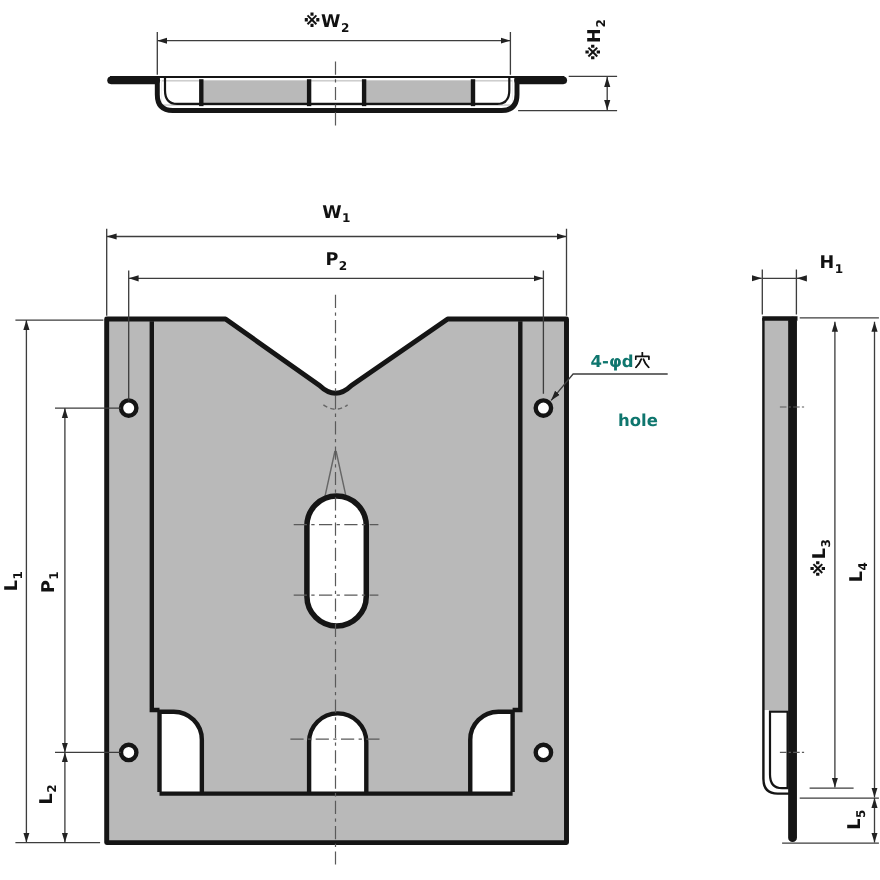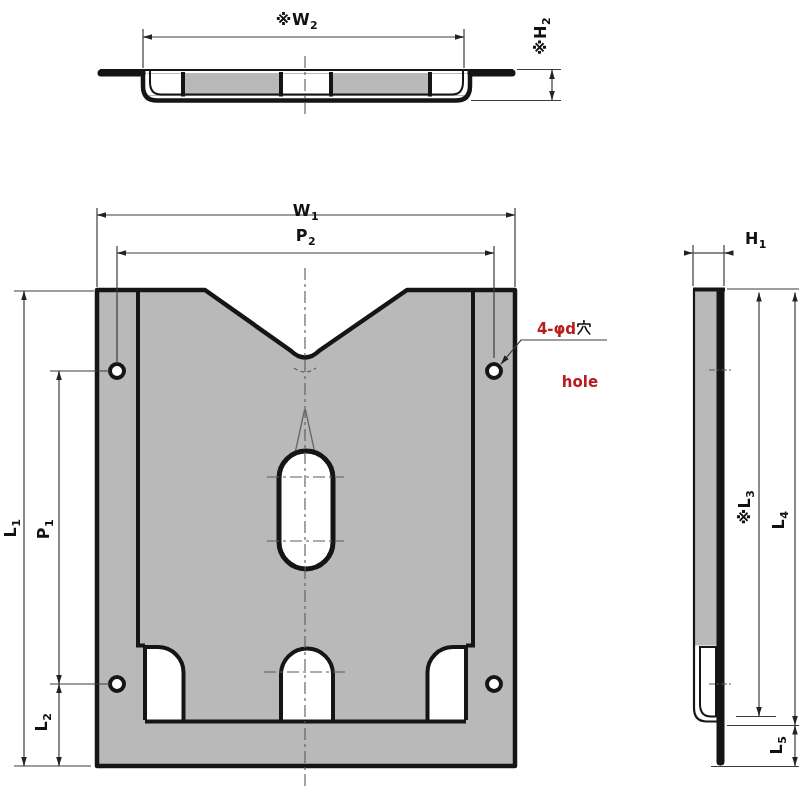--- a/index.html
+++ b/index.html
@@ -7,21 +7,21 @@
   }
   html,body{margin:0;padding:0;background:var(--bg);}
   #canvas{position:relative;width:800px;height:800px;background:var(--bg);overflow:hidden;
           font-family:"DejaVu Sans","Liberation Sans",sans-serif;}
   #drawing{position:absolute;left:0;top:0;}
   .dim-label{position:absolute;transform:translate(-50%,-50%);font-weight:bold;font-size:16px;
              color:#111;white-space:nowrap;letter-spacing:0.5px;}
   .dim-label sub{font-size:11px;font-weight:bold;}
   .rot{transform:translate(-50%,-50%) rotate(-90deg);}
   .callout-line{position:absolute;transform:translate(-50%,-50%);font-weight:bold;font-size:15px;
-                color:#b91c1c;white-space:nowrap;}
+                color:#0f766e;white-space:nowrap;}
   .kanji-ana{display:inline-block;vertical-align:-1px;margin-left:1px;}
 </style>
 </head>
 <body>
 
 <div id="canvas">
 
   <svg id="drawing" width="800" height="800" viewBox="0 0 800 800">
     <defs>
       <marker id="arr" markerUnits="userSpaceOnUse" markerWidth="12" markerHeight="9" refX="9" refY="4.5" orient="auto-start-reverse">
@@ -129,21 +129,21 @@
       <path d="M736,716.5 H776"></path>
       <line x1="795" y1="292.5" x2="795" y2="725" marker-start="url(#arr)" marker-end="url(#arr)"></line>
       <path d="M727,725.5 H799"></path>
       <line x1="795" y1="725.5" x2="795" y2="766" marker-start="url(#arr)" marker-end="url(#arr)"></line>
       <path d="M711,766.5 H799"></path>
     </g>
   </svg>
 
   <div class="dim-label" style="left:297px;top:21px;"><span>※W</span><sub>2</sub></div>
   <div class="dim-label rot" style="left:542px;top:36px;"><span>※H</span><sub>2</sub></div>
-  <div class="dim-label" style="left:306px;top:212px;"><span>W</span><sub>1</sub></div>
+  <div class="dim-label" style="left:306px;top:194px;"><span>W</span><sub>1</sub></div>
   <div class="dim-label" style="left:306px;top:237px;"><span>P</span><sub>2</sub></div>
   <div class="dim-label" style="left:708px;top:240px;margin-left:48px;"><span>H</span><sub>1</sub></div>
   <div class="dim-label rot" style="left:12px;top:528px;"><span>L</span><sub>1</sub></div>
   <div class="dim-label rot" style="left:45px;top:529px;"><span>P</span><sub>1</sub></div>
   <div class="dim-label rot" style="left:43px;top:722px;"><span>L</span><sub>2</sub></div>
   <div class="dim-label rot" style="left:746px;top:507px;"><span>※L</span><sub>3</sub></div>
   <div class="dim-label rot" style="left:780px;top:520px;"><span>L</span><sub>4</sub></div>
   <div class="dim-label rot" style="left:778px;top:745px;"><span>L</span><sub>5</sub></div>
 
   <div class="callout-line" style="left:564px;top:329px;"><span>4-φd<svg width="14" height="15" viewBox="0 0 14 15" class="kanji-ana">

